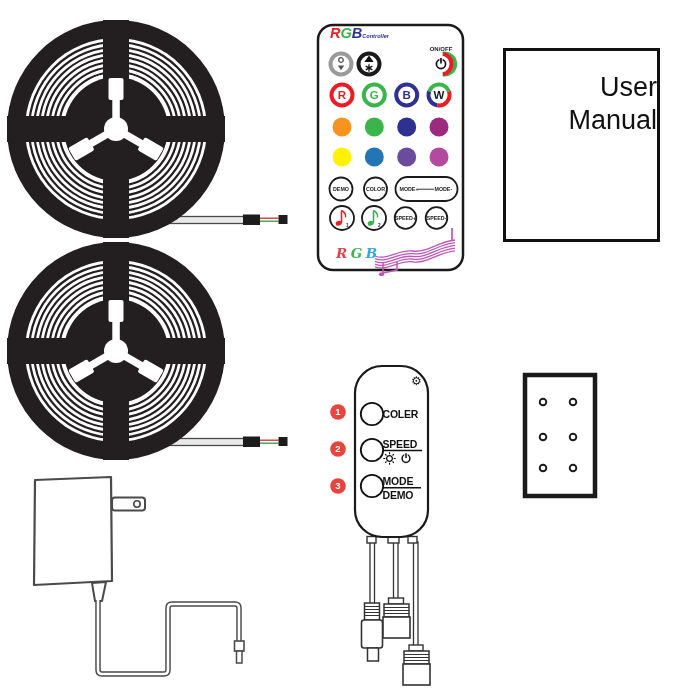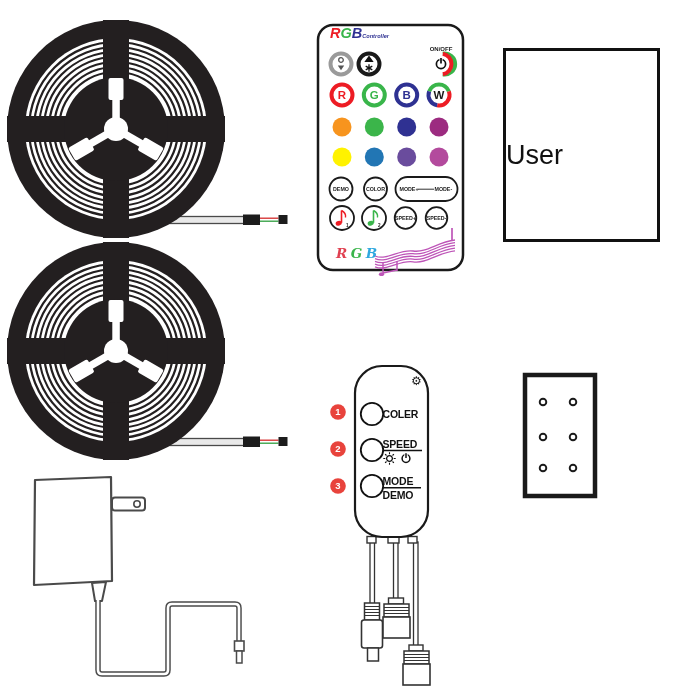--- a/index.html
+++ b/index.html
@@ -12,21 +12,21 @@
   .onoff{font-size:6px;font-weight:bold;fill:#1a1a1a;text-anchor:middle;}
   .keytxt{font-size:11.5px;font-weight:bold;text-anchor:middle;}
   .btn-sm{font-size:5.3px;font-weight:bold;fill:#1a1a1a;text-anchor:middle;}
   .btn-sm-l{font-size:5.3px;font-weight:bold;fill:#1a1a1a;}
   .notesub{font-size:4.6px;font-weight:bold;fill:#1a1a1a;}
   .scriptRGB{font-size:13.5px;font-weight:bold;font-style:italic;font-family:"DejaVu Serif",serif;}
   .mini-lbl{font-size:10.5px;font-weight:bold;fill:#111;letter-spacing:-0.2px;}
   .badge-num{font-size:9.5px;font-weight:bold;fill:#fff;text-anchor:middle;}
   .gear{font-size:12px;fill:#1a1a1a;text-anchor:middle;font-family:"DejaVu Sans",sans-serif;}
   #manual-box{left:503px;top:48px;width:151px;height:188px;border:3px solid #111;
-              background:#fff;display:flex;flex-direction:row;align-items:center;}
+              background:#fff;display:flex;flex-direction:column;align-items:flex-end;}
   #manual-box .ttl{font-size:27px;line-height:33px;color:#111;}
   #manual-box .ttl:first-child{margin-top:20px;}
 </style>
 </head>
 <body>
 
 <div class="canvas">
 
   <svg class="abs" style="left:2px;top:16px;" width="300" height="228" viewBox="0 0 300 228">
     <defs>
@@ -200,20 +200,21 @@
       <path d="M0,24.1 C12,29.1 24,17.1 38,19.1 C52,21.1 62,10.1 80,8.1"></path>
       <path d="M0,26.8 C12,31.8 24,19.8 38,21.8 C52,23.8 62,12.8 80,10.8"></path>
       <path d="M77,1 V-12" stroke-width="1.7"></path>
       <path d="M8,22 V34 M22,21 V31 M8,33 L22,30" stroke-width="1.5"></path>
       <ellipse cx="6.5" cy="34.2" rx="2.6" ry="1.9" stroke="none" fill="#BE55B8"></ellipse>
     </g>
   </svg>
 
   <div id="manual-box" class="abs">
     <div class="ttl">User</div>
+    <div class="ttl">Manual</div>
   </div>
 
   <svg class="abs" style="left:325px;top:358px;" width="150" height="335" viewBox="0 0 150 335">
 
     <g fill="#fff" stroke="#333">
       <rect x="45" y="184" width="4.5" height="62" stroke-width="1.3"></rect>
       <rect x="68.5" y="184" width="4.5" height="58" stroke-width="1.3"></rect>
       <rect x="88.5" y="184" width="4.5" height="104" stroke-width="1.3"></rect>
 
       <g>

